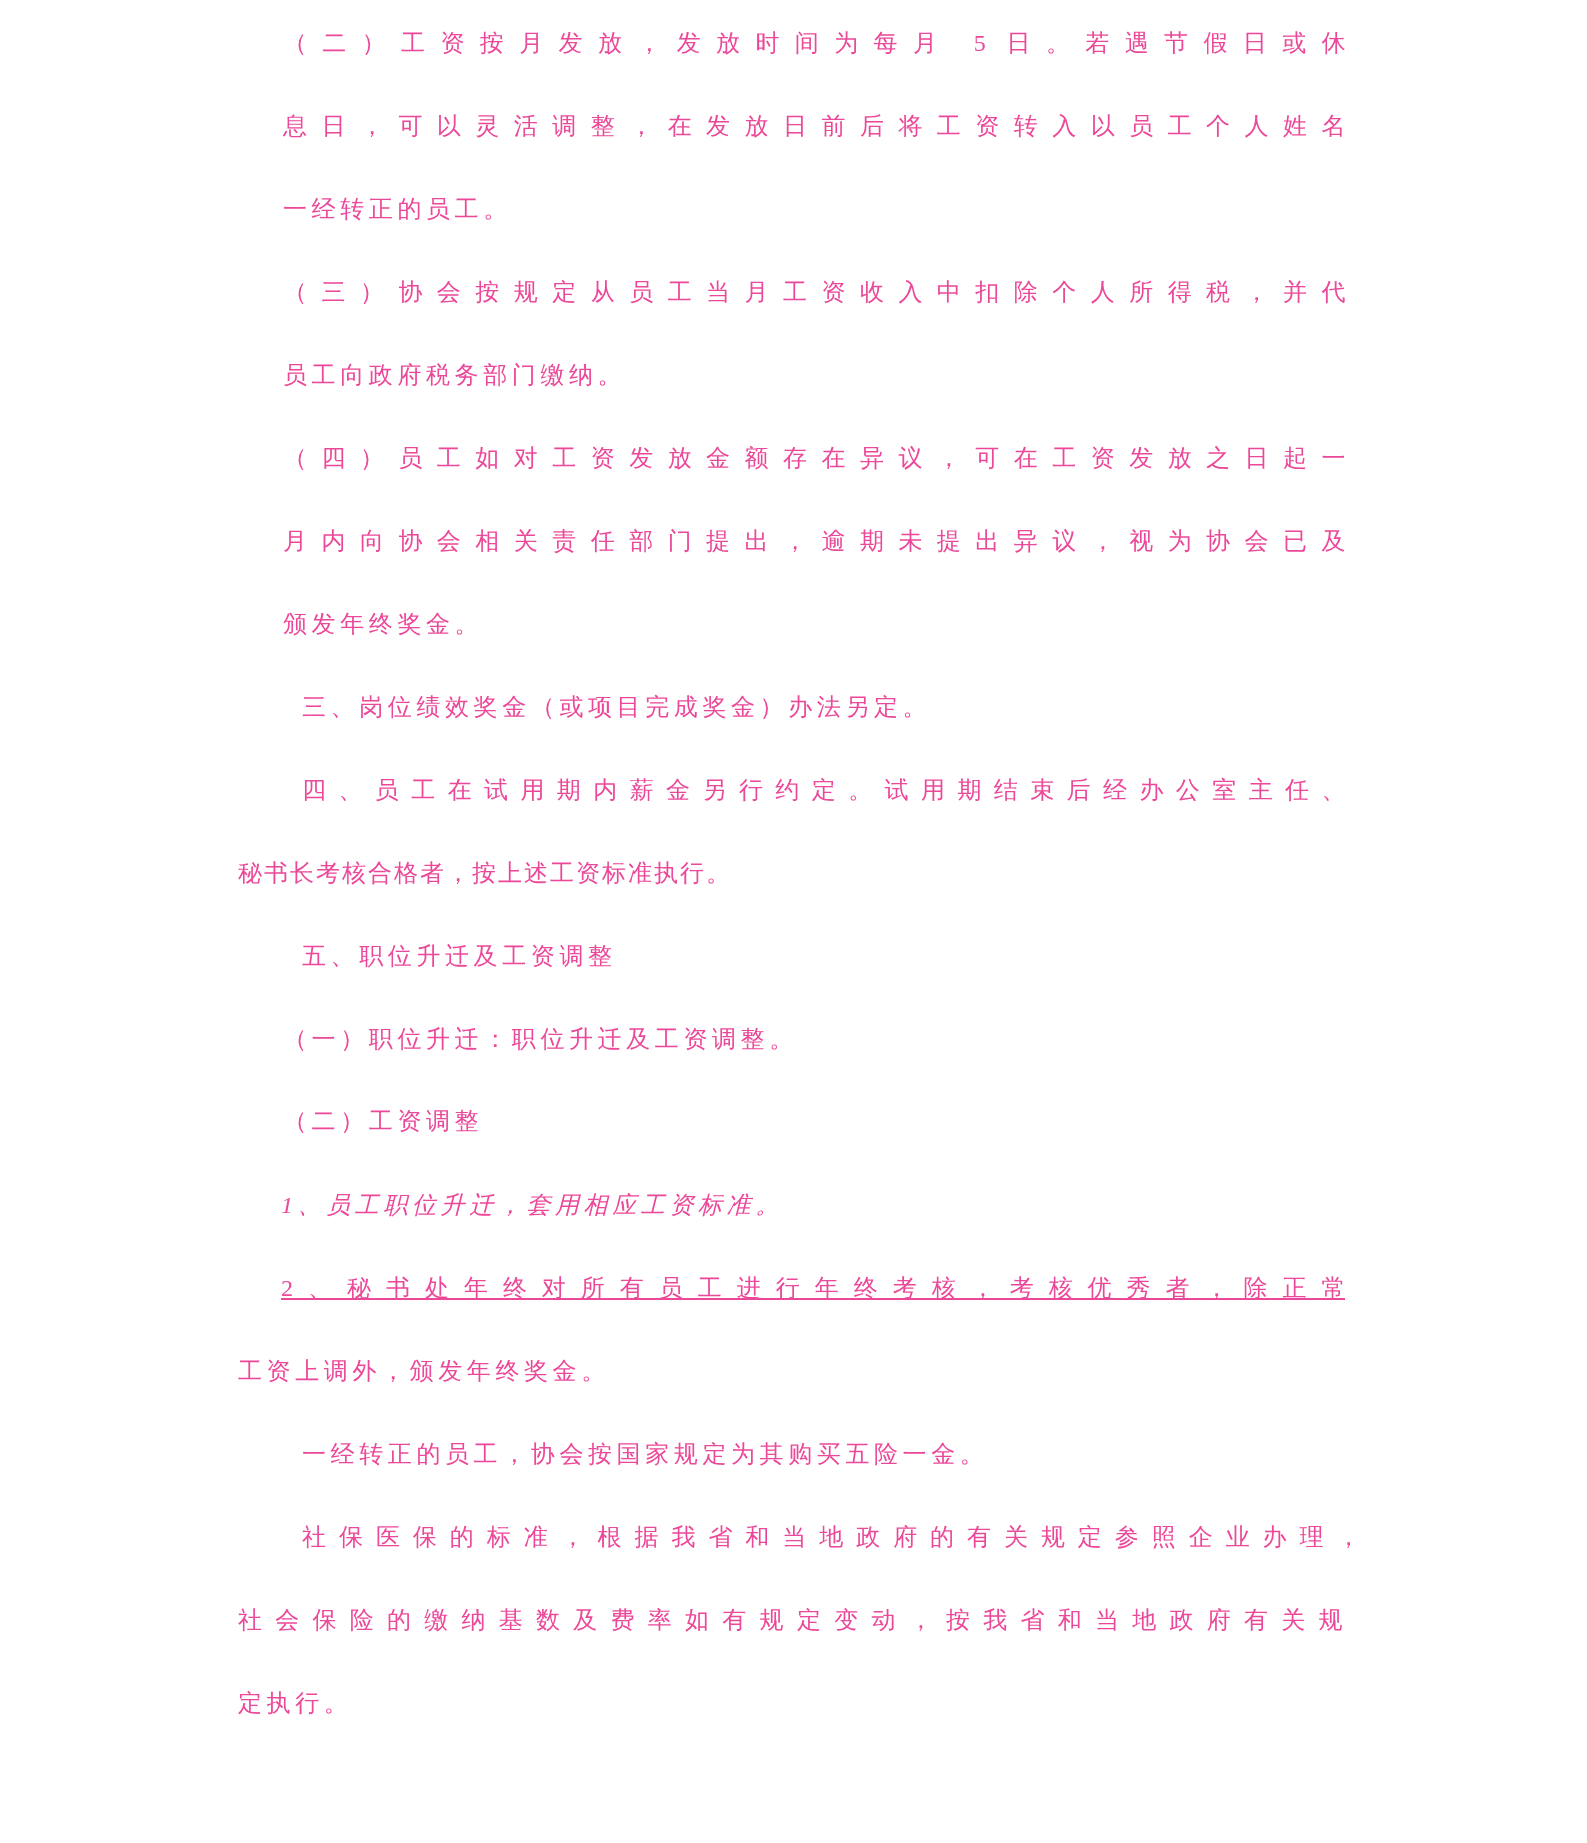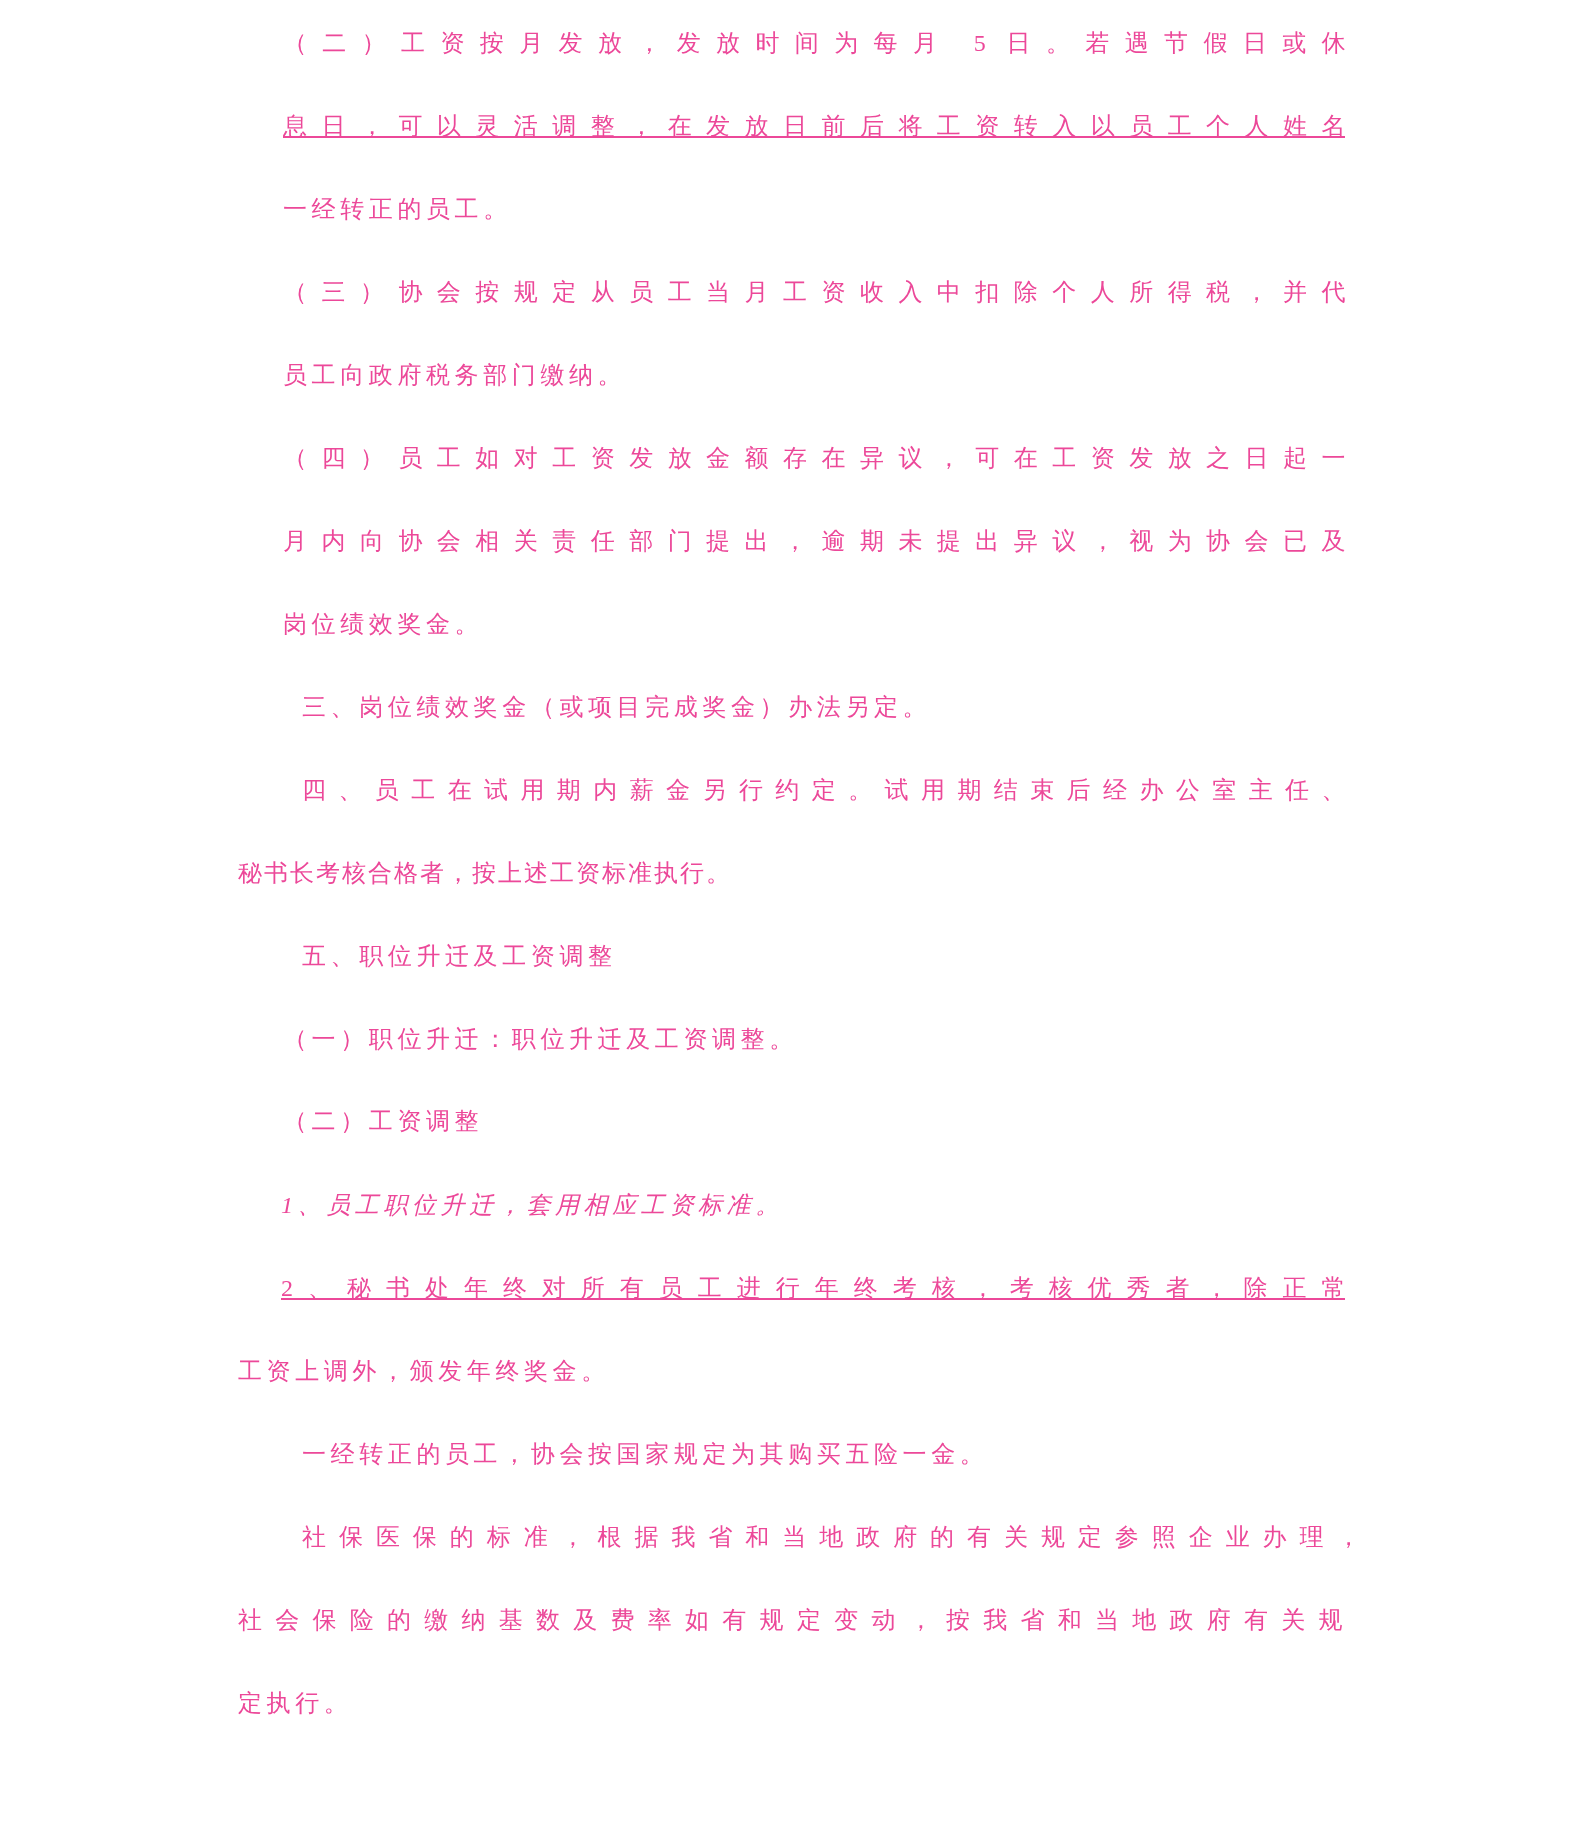--- a/index.html
+++ b/index.html
@@ -37,27 +37,27 @@
     text-justify: inter-character;
     overflow: hidden;
   }
 </style>
 </head>
 <body>
 
 <div id="page">
   <div id="text-block">
       <div class="doc-line j" style="margin-left: 283px; width: 1062px;">（二）工资按月发放，发放时间为每月 5 日。若遇节假日或休</div>
-      <div class="doc-line j" style="margin-left: 283px; width: 1062px; text-decoration: underline;">息日，可以灵活调整，在发放日前后将工资转入以员工个人姓名</div>
+      <div class="doc-line j" style="margin-left: 283px; width: 1062px;">息日，可以灵活调整，在发放日前后将工资转入以员工个人姓名</div>
       <div class="doc-line" style="margin-left: 283px;">一经转正的员工。</div>
       <div class="doc-line j" style="margin-left: 283px; width: 1062px;">（三）协会按规定从员工当月工资收入中扣除个人所得税，并代</div>
       <div class="doc-line" style="margin-left: 283px;">员工向政府税务部门缴纳。</div>
       <div class="doc-line j" style="margin-left: 283px; width: 1062px;">（四）员工如对工资发放金额存在异议，可在工资发放之日起一</div>
       <div class="doc-line j" style="margin-left: 283px; width: 1062px;">月内向协会相关责任部门提出，逾期未提出异议，视为协会已及</div>
-      <div class="doc-line" style="margin-left: 283px;">岗位绩效奖金。</div>
+      <div class="doc-line" style="margin-left: 283px;">颁发年终奖金。</div>
       <div class="doc-line" style="margin-left: 302px;">三、岗位绩效奖金（或项目完成奖金）办法另定。</div>
       <div class="doc-line j" style="margin-left: 302px; width: 1043px;">四、员工在试用期内薪金另行约定。试用期结束后经办公室主任、</div>
       <div class="doc-line" style="margin-left: 238px; letter-spacing: 2px;">秘书长考核合格者，按上述工资标准执行。</div>
       <div class="doc-line" style="margin-left: 302px;">五、职位升迁及工资调整</div>
       <div class="doc-line" style="margin-left: 283px;">（一）职位升迁：职位升迁及工资调整。</div>
       <div class="doc-line" style="margin-left: 283px; font-family: Liberation Mono, monospace;">（二）工资调整</div>
       <div class="doc-line" style="margin-left: 281px; font-style: italic;">1、员工职位升迁，套用相应工资标准。</div>
       <div class="doc-line j" style="margin-left: 281px; width: 1064px; text-decoration: underline;">2、秘书处年终对所有员工进行年终考核，考核优秀者，除正常</div>
       <div class="doc-line" style="margin-left: 238px;">工资上调外，颁发年终奖金。</div>
       <div class="doc-line" style="margin-left: 302px;">一经转正的员工，协会按国家规定为其购买五险一金。</div>

